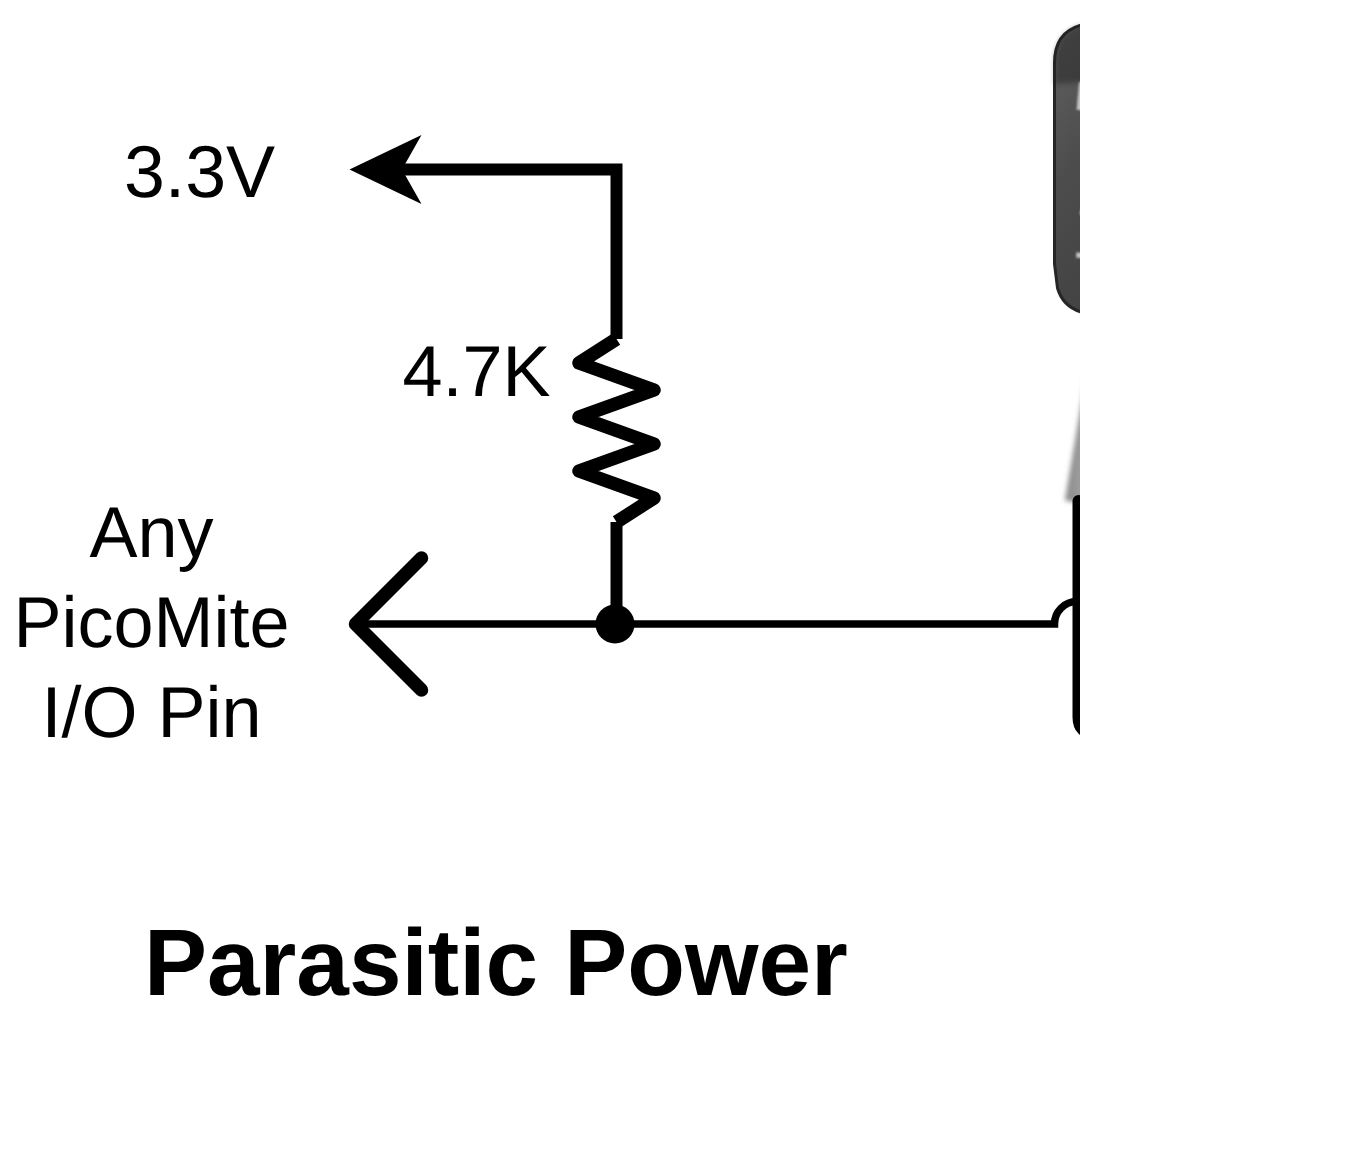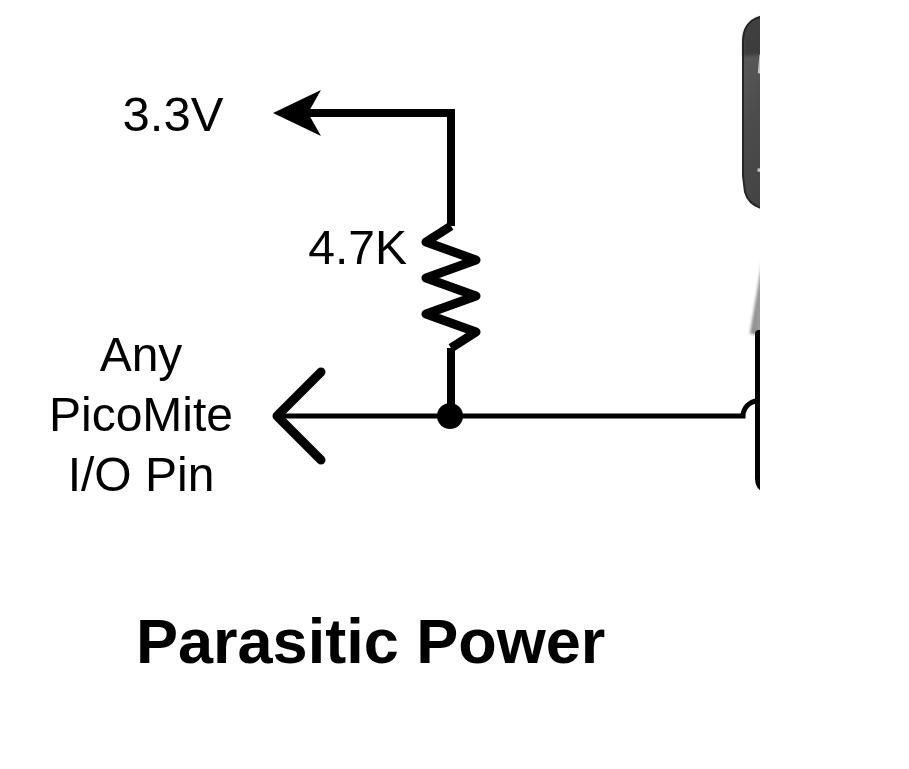--- a/index.html
+++ b/index.html
@@ -6,21 +6,20 @@
     margin: 0;
     padding: 0;
     background: #ffffff;
   }
   .canvas {
     position: relative;
     width: 720px;
     height: 769px;
     background: #ffffff;
     overflow: hidden;
-    margin-left: 40px;
   }
   svg {
     display: block;
   }
   svg text {
     font-family: "Liberation Sans", sans-serif;
     fill: #000000;
   }
   .label-text {
     font-size: 48px;

